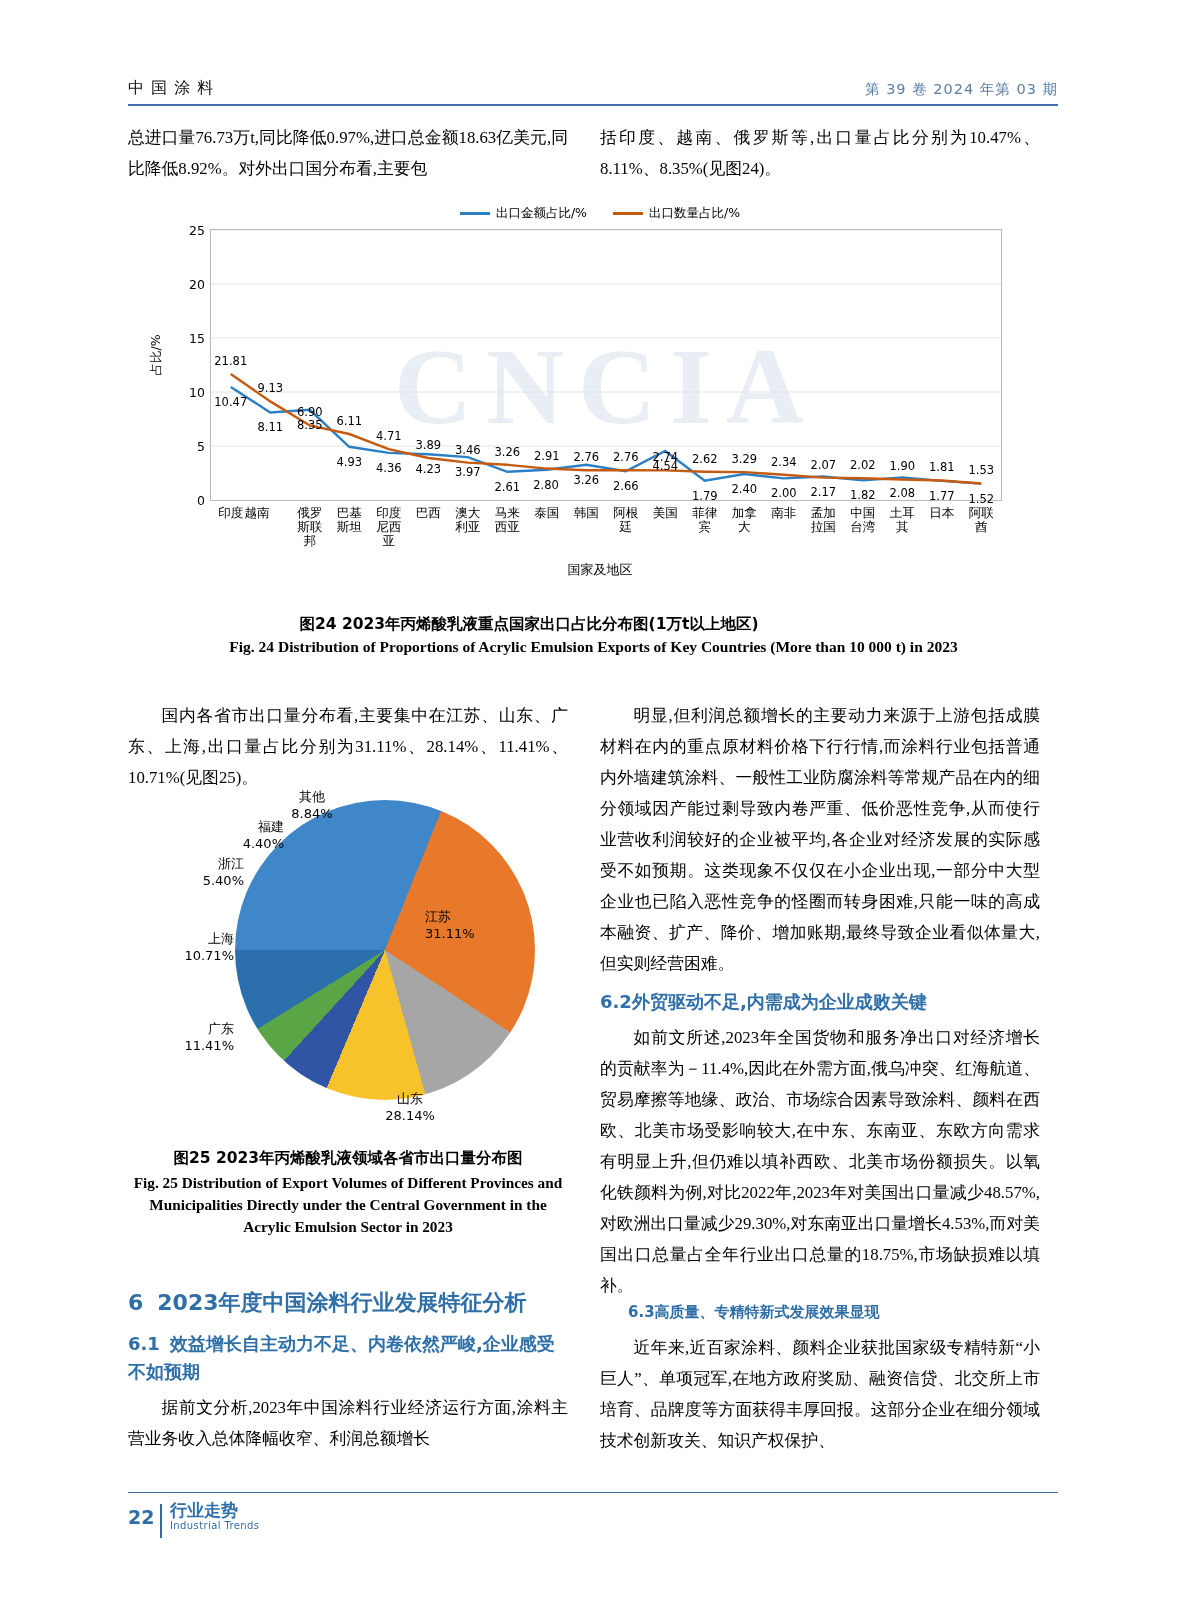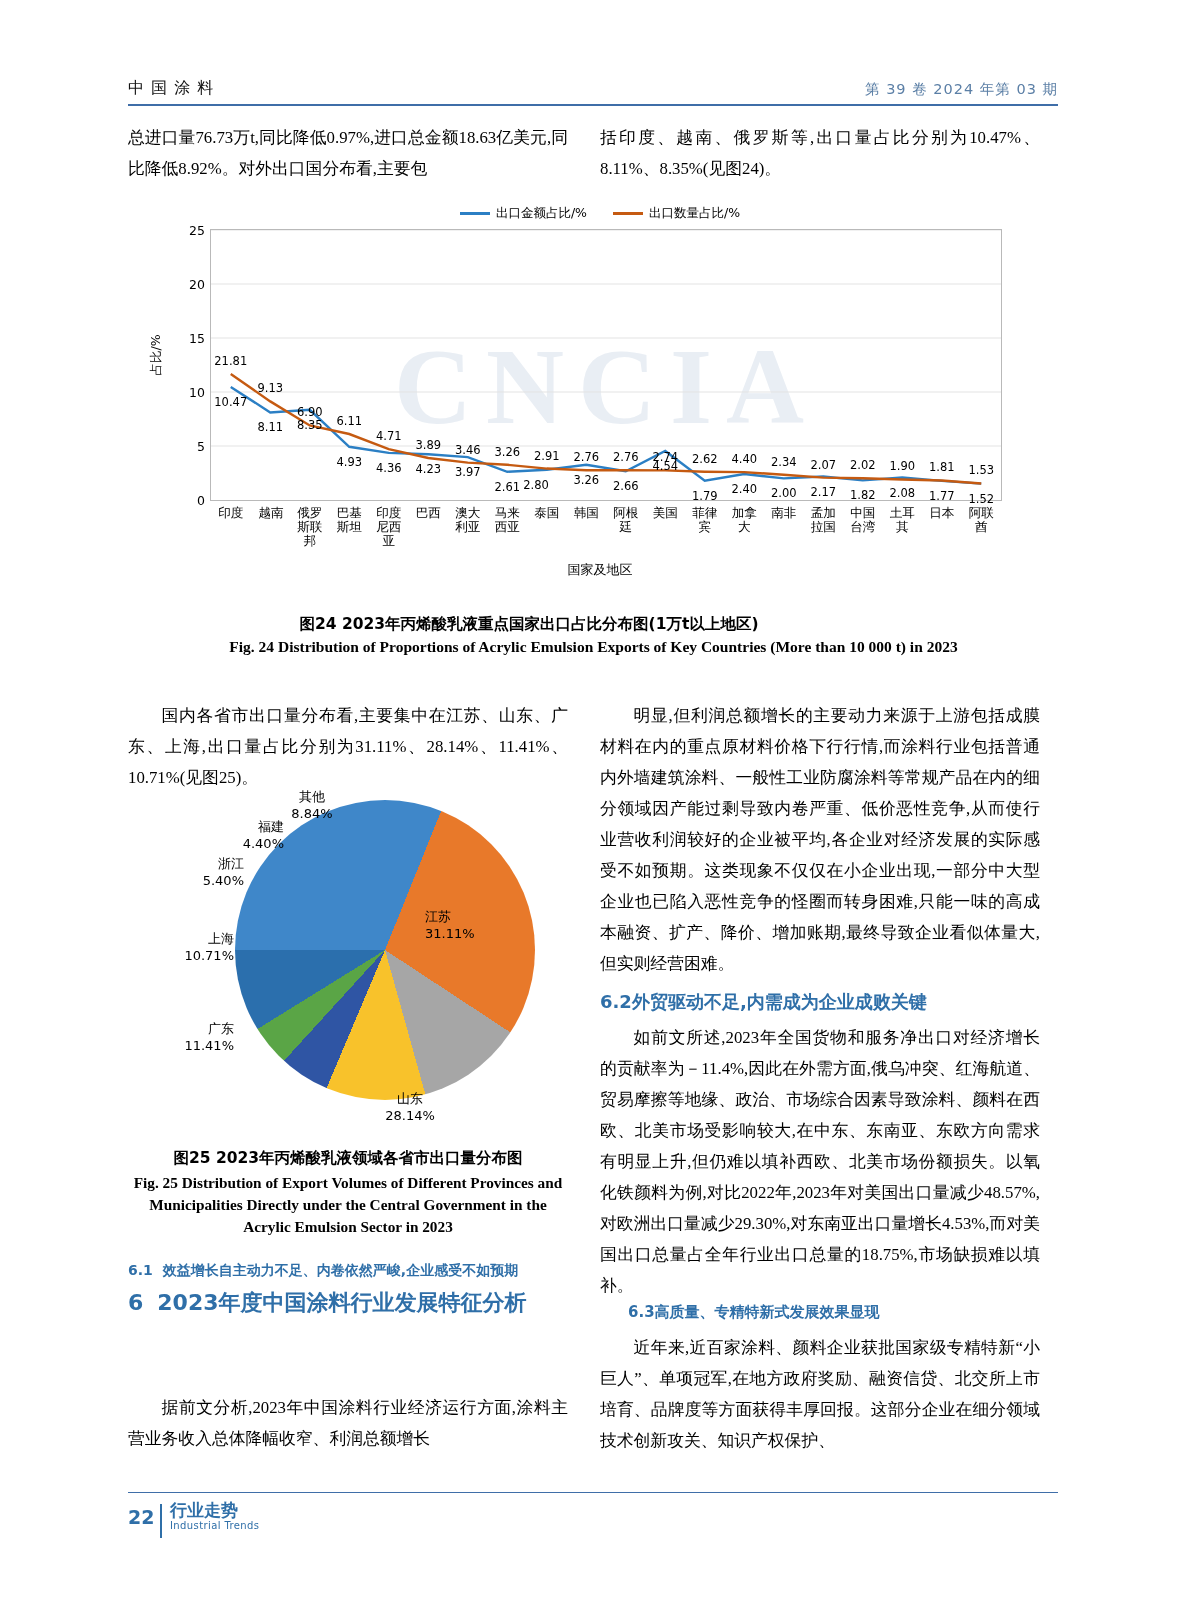--- a/index.html
+++ b/index.html
@@ -86,21 +86,21 @@
   .cap25{position:absolute;left:128px;width:440px;text-align:center;font-weight:bold;}
   .cap25a{top:1148px;font-family:"DejaVu Sans",sans-serif;font-size:15.5px;}
   .cap25b{top:1172px;font-size:15.3px;line-height:22px;}
 
   
   .h1{position:absolute;left:128px;font-family:"DejaVu Sans",sans-serif;color:#2f6fa8;font-weight:bold;}
   .h1 .num{margin-right:14px;}
   .h2{font-family:"DejaVu Sans",sans-serif;color:#2f6fa8;font-weight:bold;}
 
   .sec6{top:1288px;font-size:22px;}
-  .sec61{position:absolute;left:128px;top:1256px;width:440px;font-size:14px;line-height:28px;}
+  .sec61{position:absolute;left:128px;top:1330px;width:440px;font-size:18px;line-height:28px;}
   .sec61 .num{margin-right:10px;}
   .para61{position:absolute;left:128px;top:1392px;width:440px;}
 
   .sec62{position:absolute;left:600px;top:988px;width:440px;font-size:18px;line-height:28px;}
   .sec63{position:absolute;left:628px;top:1298px;width:440px;font-size:15px;line-height:28px;}
 
   
   .footrule{position:absolute;left:128px;top:1492px;width:930px;height:1.3px;background:#3f6ea8;}
   .pagenum{position:absolute;left:128px;top:1506px;font-family:"DejaVu Sans",sans-serif;
     font-size:19px;color:#2f6fa8;font-weight:bold;}
@@ -146,21 +146,21 @@
           <polyline points="19.75,156.92399999999998 59.25,182.412 98.75,179.82 138.25,216.756 177.75,222.912 217.25,224.316 256.75,227.124 296.25,241.812 335.75,239.76 375.25,234.792 414.75,241.272 454.25,220.968 493.75,250.668 533.25,244.07999999999998 572.75,248.4 612.25,246.564 651.75,250.344 691.25,247.536 730.75,250.88400000000001 770.25,253.584" fill="none" stroke="#2b7fc4" stroke-width="2.4"></polyline>
           <polyline points="19.75,144.072 59.25,171.396 98.75,195.48 138.25,204.012 177.75,219.132 217.25,227.988 256.75,232.632 296.25,234.792 335.75,238.572 375.25,240.192 414.75,240.192 454.25,240.408 493.75,241.704 533.25,242.136 572.75,244.728 612.25,247.644 651.75,248.184 691.25,249.48 730.75,250.452 770.25,253.476" fill="none" stroke="#c55a11" stroke-width="2.4"></polyline>
         </svg>
     <div class="ytick" style="top: 270px;">0</div>
         <div class="ytick" style="top: 216px;">5</div>
         <div class="ytick" style="top: 162px;">10</div>
         <div class="ytick" style="top: 108px;">15</div>
         <div class="ytick" style="top: 54px;">20</div>
         <div class="ytick" style="top: 0px;">25</div>
         <div class="xtick" style="left: 5.75px;">印度</div>
-        <div class="xtick" style="left: 46px;">越南</div>
+        <div class="xtick" style="left: 32px;">越南</div>
         <div class="xtick" style="left: 84.75px;">俄罗斯联邦</div>
         <div class="xtick" style="left: 124.25px;">巴基斯坦</div>
         <div class="xtick" style="left: 163.75px;">印度尼西亚</div>
         <div class="xtick" style="left: 203.25px;">巴西</div>
         <div class="xtick" style="left: 242.75px;">澳大利亚</div>
         <div class="xtick" style="left: 282.25px;">马来西亚</div>
         <div class="xtick" style="left: 321.75px;">泰国</div>
         <div class="xtick" style="left: 361.25px;">韩国</div>
         <div class="xtick" style="left: 400.75px;">阿根廷</div>
         <div class="xtick" style="left: 440.25px;">美国</div>
@@ -173,21 +173,21 @@
         <div class="xtick" style="left: 716.75px;">日本</div>
         <div class="xtick" style="left: 756.25px;">阿联酋</div>
         <div class="dlabel" style="left: 19.75px; top: 171.924px; color: rgb(0, 0, 0);">10.47</div>
         <div class="dlabel" style="left: 59.25px; top: 197.412px; color: rgb(0, 0, 0);">8.11</div>
         <div class="dlabel" style="left: 98.75px; top: 194.82px; color: rgb(0, 0, 0);">8.35</div>
         <div class="dlabel" style="left: 138.25px; top: 231.756px; color: rgb(0, 0, 0);">4.93</div>
         <div class="dlabel" style="left: 177.75px; top: 237.912px; color: rgb(0, 0, 0);">4.36</div>
         <div class="dlabel" style="left: 217.25px; top: 239.316px; color: rgb(0, 0, 0);">4.23</div>
         <div class="dlabel" style="left: 256.75px; top: 242.124px; color: rgb(0, 0, 0);">3.97</div>
         <div class="dlabel" style="left: 296.25px; top: 256.812px; color: rgb(0, 0, 0);">2.61</div>
-        <div class="dlabel" style="left: 325px; top: 254.76px; color: rgb(0, 0, 0);">2.80</div>
+        <div class="dlabel" style="left: 335px; top: 254.76px; color: rgb(0, 0, 0);">2.80</div>
         <div class="dlabel" style="left: 375.25px; top: 249.792px; color: rgb(0, 0, 0);">3.26</div>
         <div class="dlabel" style="left: 414.75px; top: 256.272px; color: rgb(0, 0, 0);">2.66</div>
         <div class="dlabel" style="left: 454.25px; top: 235.968px; color: rgb(0, 0, 0);">4.54</div>
         <div class="dlabel" style="left: 493.75px; top: 265.668px; color: rgb(0, 0, 0);">1.79</div>
         <div class="dlabel" style="left: 533.25px; top: 259.08px; color: rgb(0, 0, 0);">2.40</div>
         <div class="dlabel" style="left: 572.75px; top: 263.4px; color: rgb(0, 0, 0);">2.00</div>
         <div class="dlabel" style="left: 612.25px; top: 261.564px; color: rgb(0, 0, 0);">2.17</div>
         <div class="dlabel" style="left: 651.75px; top: 265.344px; color: rgb(0, 0, 0);">1.82</div>
         <div class="dlabel" style="left: 691.25px; top: 262.536px; color: rgb(0, 0, 0);">2.08</div>
         <div class="dlabel" style="left: 730.75px; top: 265.884px; color: rgb(0, 0, 0);">1.77</div>
@@ -198,21 +198,21 @@
         <div class="dlabel" style="left: 138.25px; top: 191.012px; color: rgb(0, 0, 0);">6.11</div>
         <div class="dlabel" style="left: 177.75px; top: 206.132px; color: rgb(0, 0, 0);">4.71</div>
         <div class="dlabel" style="left: 217.25px; top: 214.988px; color: rgb(0, 0, 0);">3.89</div>
         <div class="dlabel" style="left: 256.75px; top: 219.632px; color: rgb(0, 0, 0);">3.46</div>
         <div class="dlabel" style="left: 296.25px; top: 221.792px; color: rgb(0, 0, 0);">3.26</div>
         <div class="dlabel" style="left: 335.75px; top: 225.572px; color: rgb(0, 0, 0);">2.91</div>
         <div class="dlabel" style="left: 375.25px; top: 227.192px; color: rgb(0, 0, 0);">2.76</div>
         <div class="dlabel" style="left: 414.75px; top: 227.192px; color: rgb(0, 0, 0);">2.76</div>
         <div class="dlabel" style="left: 454.25px; top: 227.408px; color: rgb(0, 0, 0);">2.74</div>
         <div class="dlabel" style="left: 493.75px; top: 228.704px; color: rgb(0, 0, 0);">2.62</div>
-        <div class="dlabel" style="left: 533.25px; top: 229.136px; color: rgb(0, 0, 0);">4.40</div>
+        <div class="dlabel" style="left: 533.25px; top: 229.136px; color: rgb(0, 0, 0);">3.29</div>
         <div class="dlabel" style="left: 572.75px; top: 231.728px; color: rgb(0, 0, 0);">2.34</div>
         <div class="dlabel" style="left: 612.25px; top: 234.644px; color: rgb(0, 0, 0);">2.07</div>
         <div class="dlabel" style="left: 651.75px; top: 235.184px; color: rgb(0, 0, 0);">2.02</div>
         <div class="dlabel" style="left: 691.25px; top: 236.48px; color: rgb(0, 0, 0);">1.90</div>
         <div class="dlabel" style="left: 730.75px; top: 237.452px; color: rgb(0, 0, 0);">1.81</div>
         <div class="dlabel" style="left: 770.25px; top: 240.476px; color: rgb(0, 0, 0);">1.53</div>
       </div>
 
     <div class="ylabel">占比/%</div>
     <div class="xlabel">国家及地区</div>

